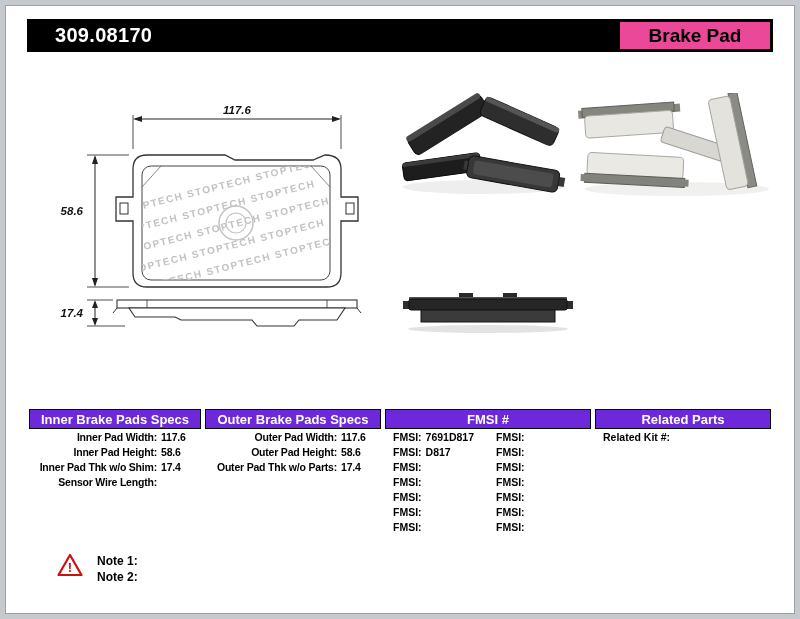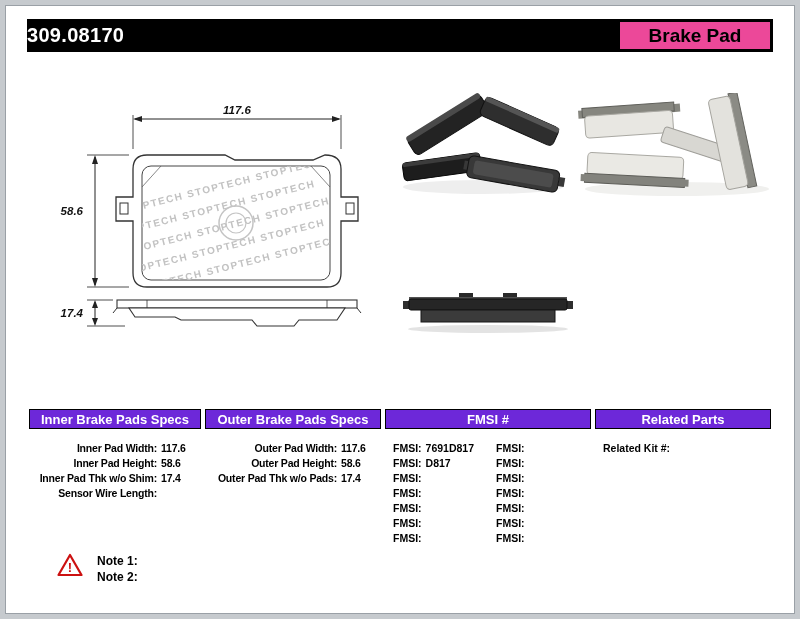--- a/index.html
+++ b/index.html
@@ -5,33 +5,33 @@
   * { margin:0; padding:0; box-sizing:border-box; }
   html,body { width:800px; height:619px; }
   body { font-family:"Liberation Sans", sans-serif; background:#ffffff; }
   .page {
     position:relative; width:800px; height:619px; background:#ffffff;
     border:5px solid #c6cace; box-shadow: inset 0 0 0 1px #9aa0a6;
     overflow:hidden;
   }
   
   .header-bar { position:absolute; left:22px; right:22px; top:14px; height:33px; background:#000; display:flex; align-items:center; }
-  .part-number { color:#fff; font-weight:bold; font-size:20px; padding-left:0; letter-spacing:0.3px; }
+  .part-number { color:#fff; font-weight:bold; font-size:20px; padding-left:0; letter-spacing:0.3px;margin-left:28px; }
   .product-box { position:absolute; right:2px; top:2px; bottom:2px; width:152px; background:#ec4899; border:1px solid #000; display:flex; align-items:center; justify-content:center; }
   .product-box span { font-weight:bold; font-size:19px; color:#000; }
   
   .fig { position:absolute; }
   .drawing-svg { left:24px; top:86px; width:360px; height:250px; }
   .photo1 { left:388px; top:82px; width:182px; height:112px; }
   .photo2 { left:572px; top:88px; width:202px; height:106px; }
   .photo3 { left:394px; top:284px; width:178px; height:46px; }
   
   .specs { position:absolute; left:24px; top:404px; width:742px; display:grid; grid-template-columns:172px 176px 206px 176px; column-gap:4px; }
   .col-header { background:#6d28d9; color:#fff; font-size:13px; font-weight:bold; text-align:center; height:20px; line-height:20px; border:1px solid #000; }
-  .col-rows { padding-top:12px; }
+  .col-rows { padding-top:1px; }
   .spec-row { display:grid; grid-template-columns:1fr 44px; font-size:10.5px; font-weight:bold; line-height:15px; letter-spacing:-0.2px; color:#000; }
   .spec-row .lbl { text-align:right; white-space:nowrap; }
   .spec-row .val { padding-left:4px; text-align:left; }
   .fmsi-row { display:grid; grid-template-columns:1fr 1fr; font-size:10.5px; font-weight:bold; line-height:15px; color:#000; }
   .fmsi-cell { display:flex; gap:4px; padding-left:8px; white-space:nowrap; }
   .rel-row { font-size:10.5px; font-weight:bold; line-height:15px; padding-left:8px; display:flex; gap:4px; color:#000; }
   
   .notes { position:absolute; left:52px; top:548px; display:flex; align-items:flex-start; gap:14px; }
   .warning-svg { width:26px; height:24px; display:block; }
   .note-lines { display:flex; flex-direction:column; gap:2px; padding-top:1px;text-align:center; }
@@ -196,21 +196,21 @@
       <div class="col-rows">
         <div class="spec-row">
           <span class="lbl">Outer Pad Width:</span>
           <span class="val">117.6</span>
         </div>
         <div class="spec-row">
           <span class="lbl">Outer Pad Height:</span>
           <span class="val">58.6</span>
         </div>
         <div class="spec-row">
-          <span class="lbl">Outer Pad Thk w/o Pads:</span>
+          <span class="lbl">Outer Pad Thk w/o Parts:</span>
           <span class="val">17.4</span>
         </div>
       </div>
     </div>
 
     <div>
       <div class="col-header">FMSI #</div>
       <div class="col-rows">
         <div class="fmsi-row">
           <div class="fmsi-cell">

